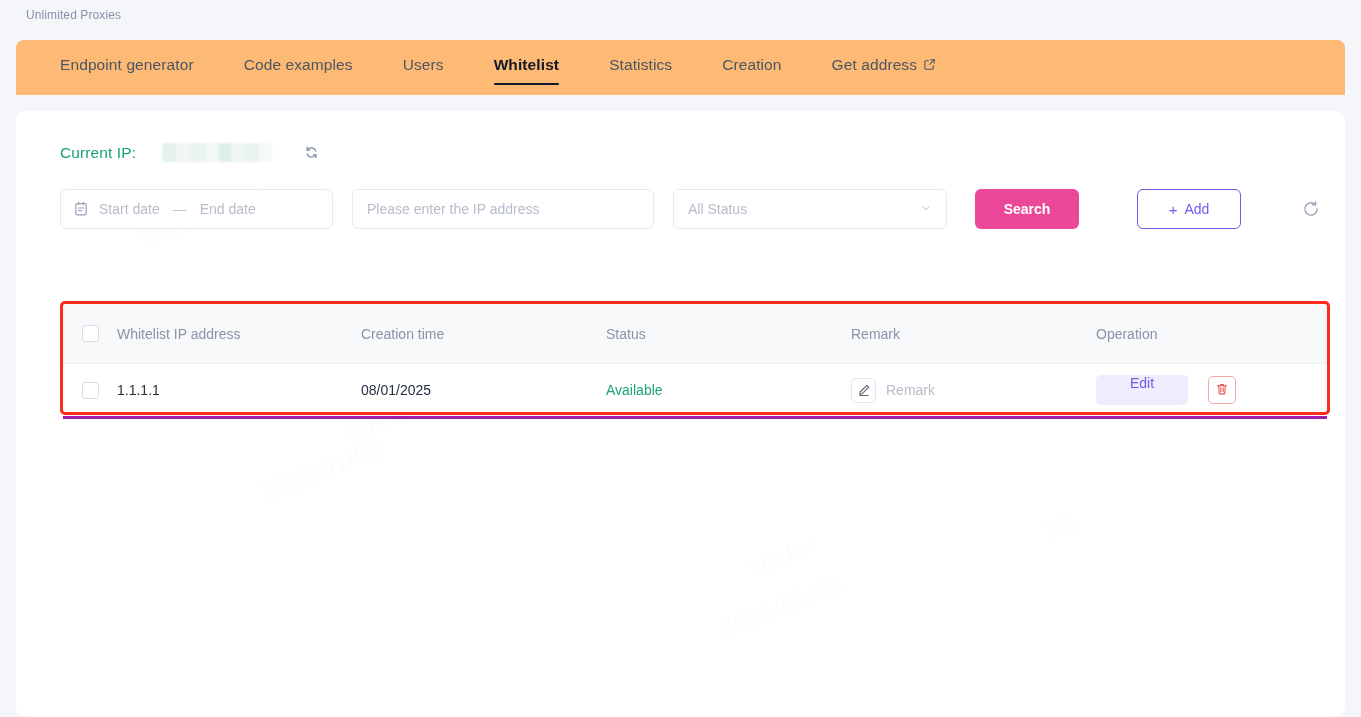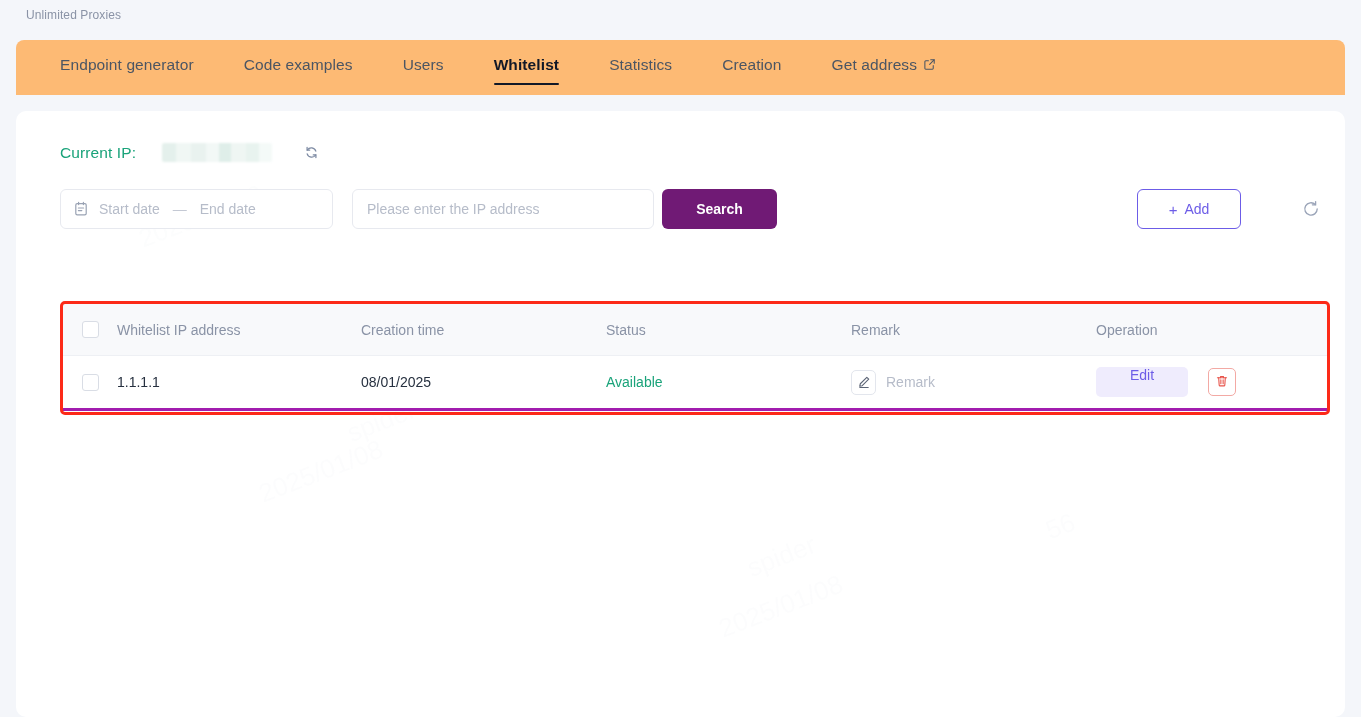--- a/index.html
+++ b/index.html
@@ -128,23 +128,23 @@
   .daterange { width: 273px; padding: 0 12px; gap: 10px; }
   .daterange .cal { flex: 0 0 auto; display: flex; align-items: center; }
   .daterange .ph { color: #b6bcc9; }
   .daterange .dash { color: #c4c9d4; padding: 0 3px; }
   .ipinput { width: 302px; margin-left: 19px; padding: 0 14px; }
   .statussel {
     width: 274px; margin-left: 19px; padding: 0 14px;
     justify-content: space-between; cursor: pointer;
   }
   .search-btn {
-    width: 115px; height: 40px;
-    margin-left: 8px;
-    background: #701a75;
+    width: 104px; height: 40px;
+    margin-left: 28px;
+    background: #ec4899;
     color: #fff;
     font-size: 14px; font-weight: 600;
     border: none; border-radius: 6px;
     display: flex; align-items: center; justify-content: center;
     cursor: pointer;
   }
   .add-btn {
     position: absolute;
     left: 1121px; top: 78px;
     width: 104px; height: 40px;
@@ -193,21 +193,21 @@
 
   
   .table {
     position: absolute;
     left: 47px; top: 193px;
     width: 1264px;
     background: #fff;
   }
   .thead, .trow { display: flex; align-items: center; }
   .thead {
-    height: 52px;
+    height: 60px;
     background: #f8f9fb;
     border-bottom: 1px solid #eef0f4;
     font-size: 14px;
     color: #8a93a6;
   }
   .trow {
     height: 55px;
     border-bottom: 3px solid #a21caf;
     font-size: 14px;
     color: #26303f;
@@ -336,20 +336,28 @@
       </span>
       <span class="ph">Start date</span>
       <span class="dash">—</span>
       <span class="ph">End date</span>
     </div>
 
     <div class="field ipinput">
       <span>Please enter the IP address</span>
     </div>
 
+    <div class="field statussel">
+      <span>All Status</span>
+      <span>
+        <svg width="12" height="12" viewBox="0 0 16 16" fill="none" stroke="#b6bcc9" stroke-width="1.3" stroke-linecap="round" stroke-linejoin="round">
+          <path d="M3.8 6.2 8 10.2l4.2-4"></path>
+        </svg>
+      </span>
+    </div>
 
     <div class="search-btn">
       <span>Search</span>
     </div>
   </div>
 
   <div class="add-btn">
     <span class="plus">+</span>
     <span>Add</span>
   </div>

